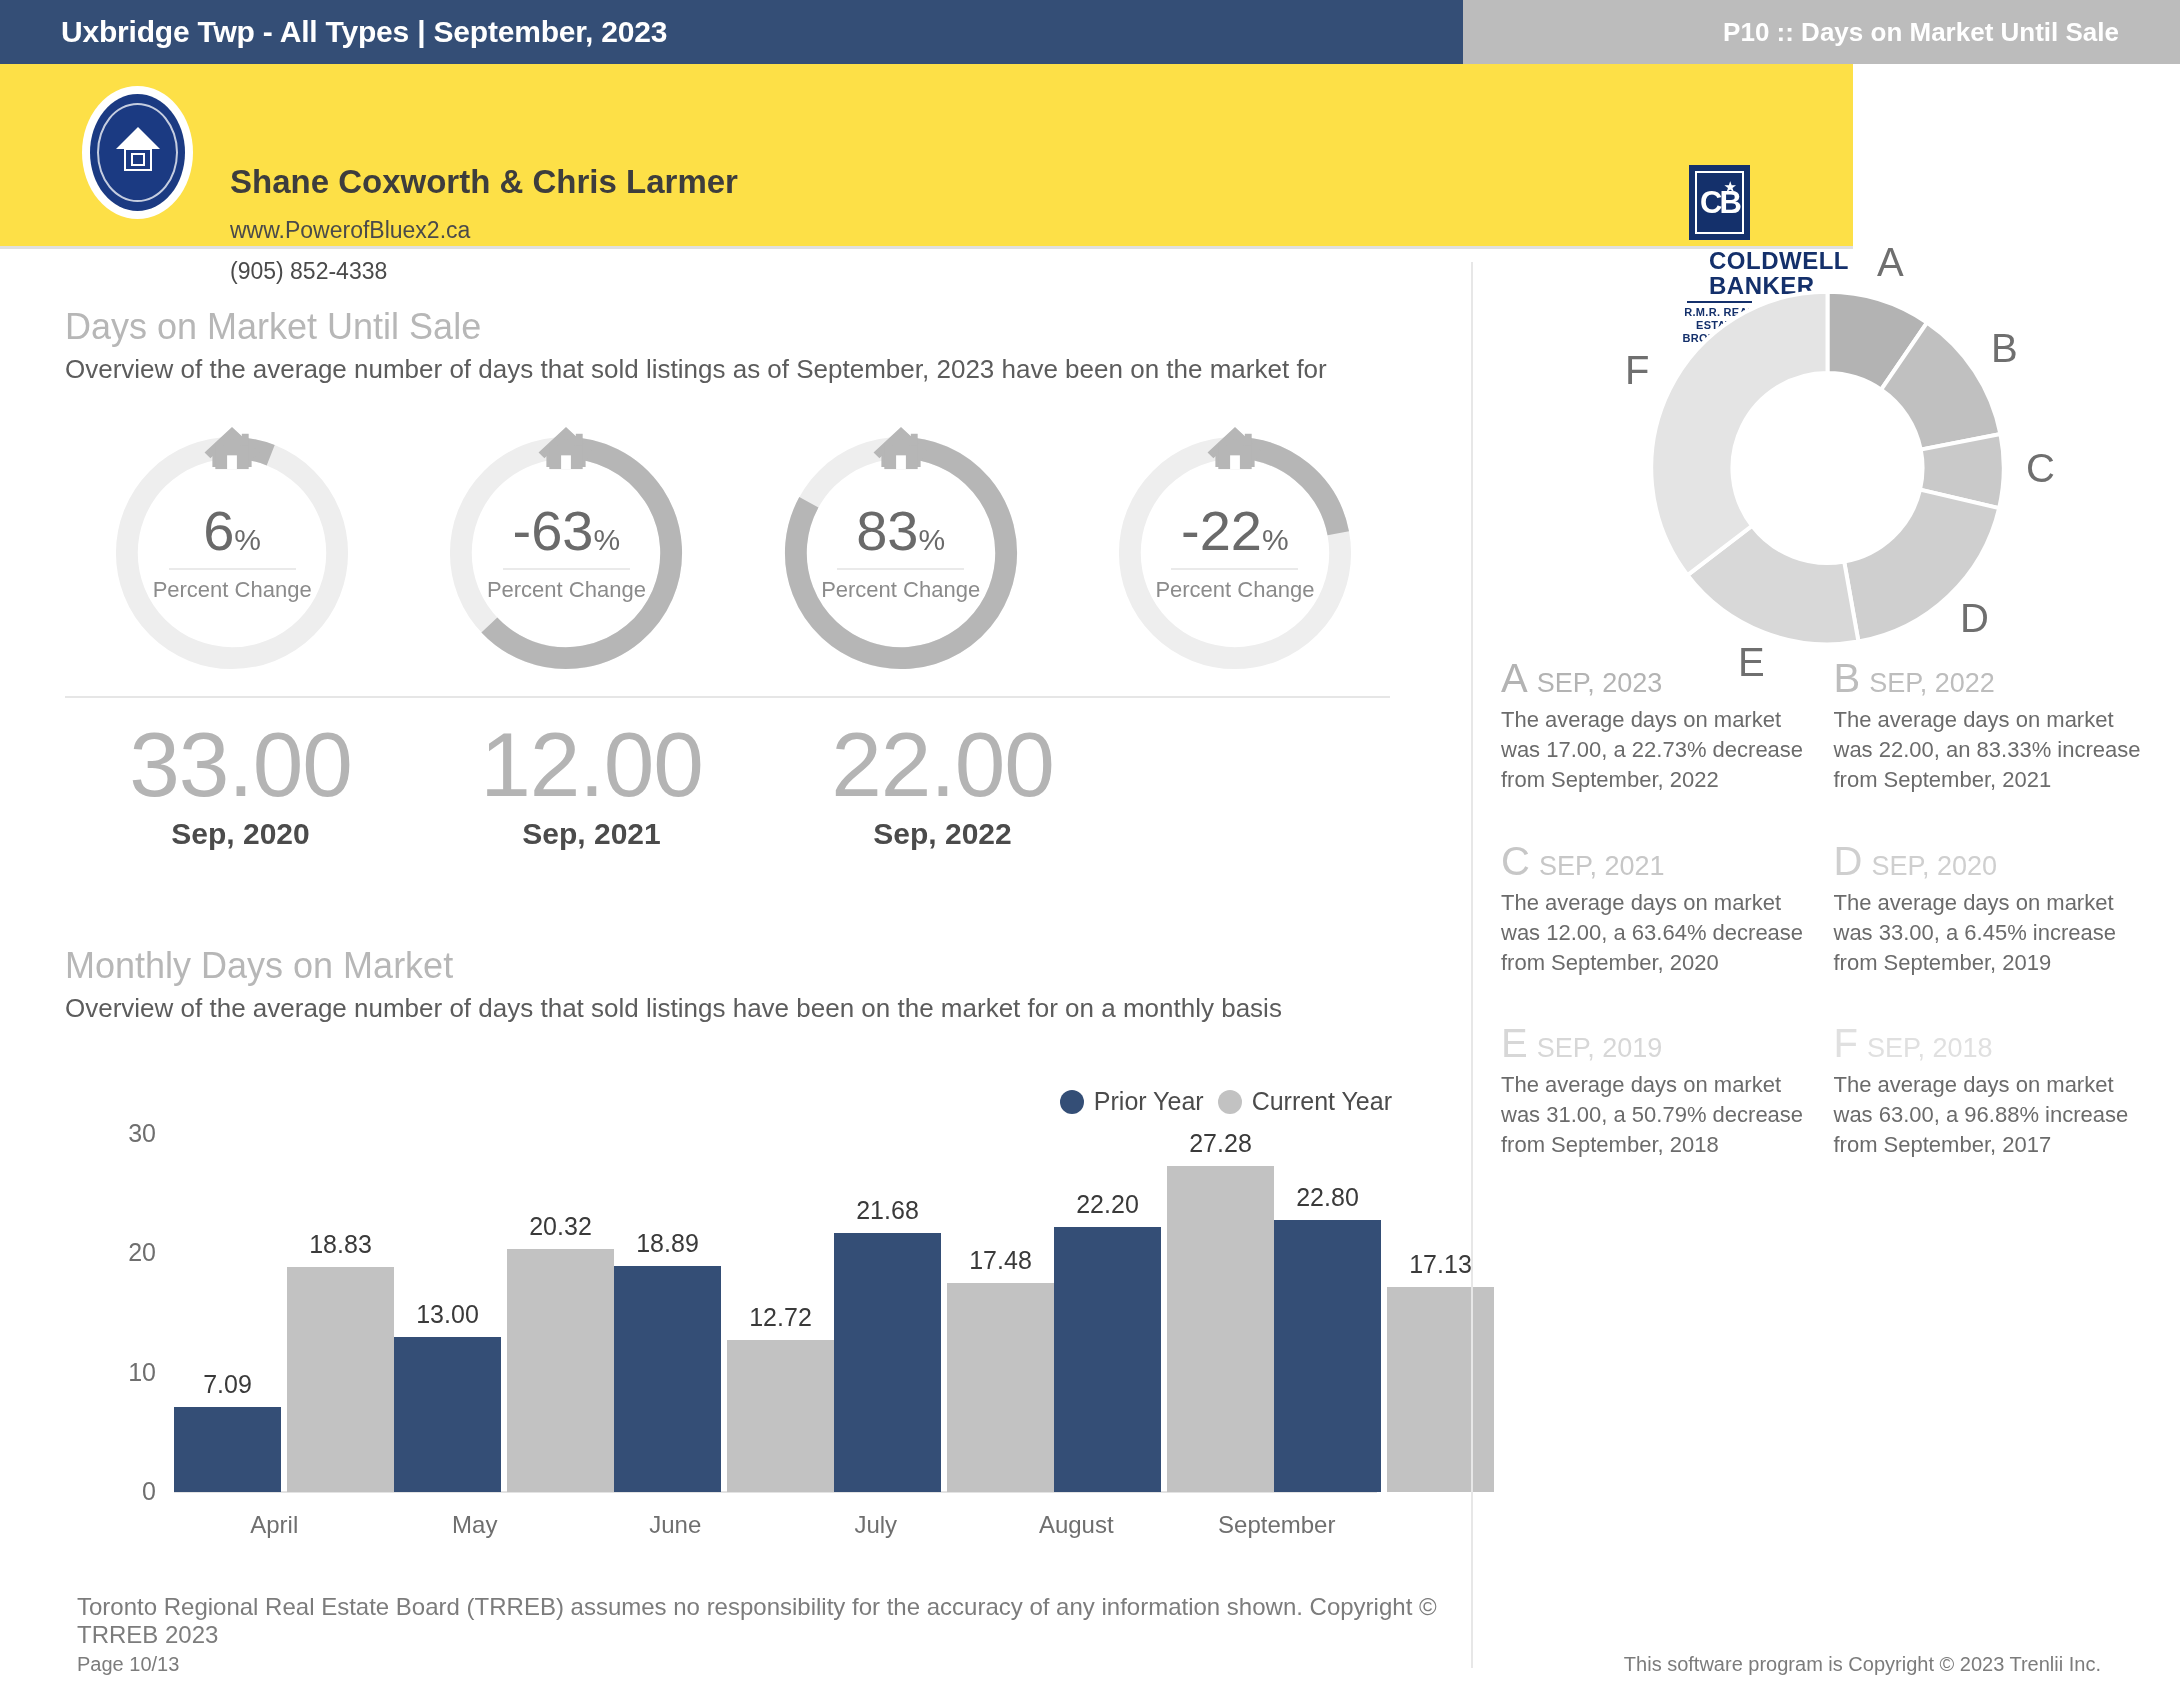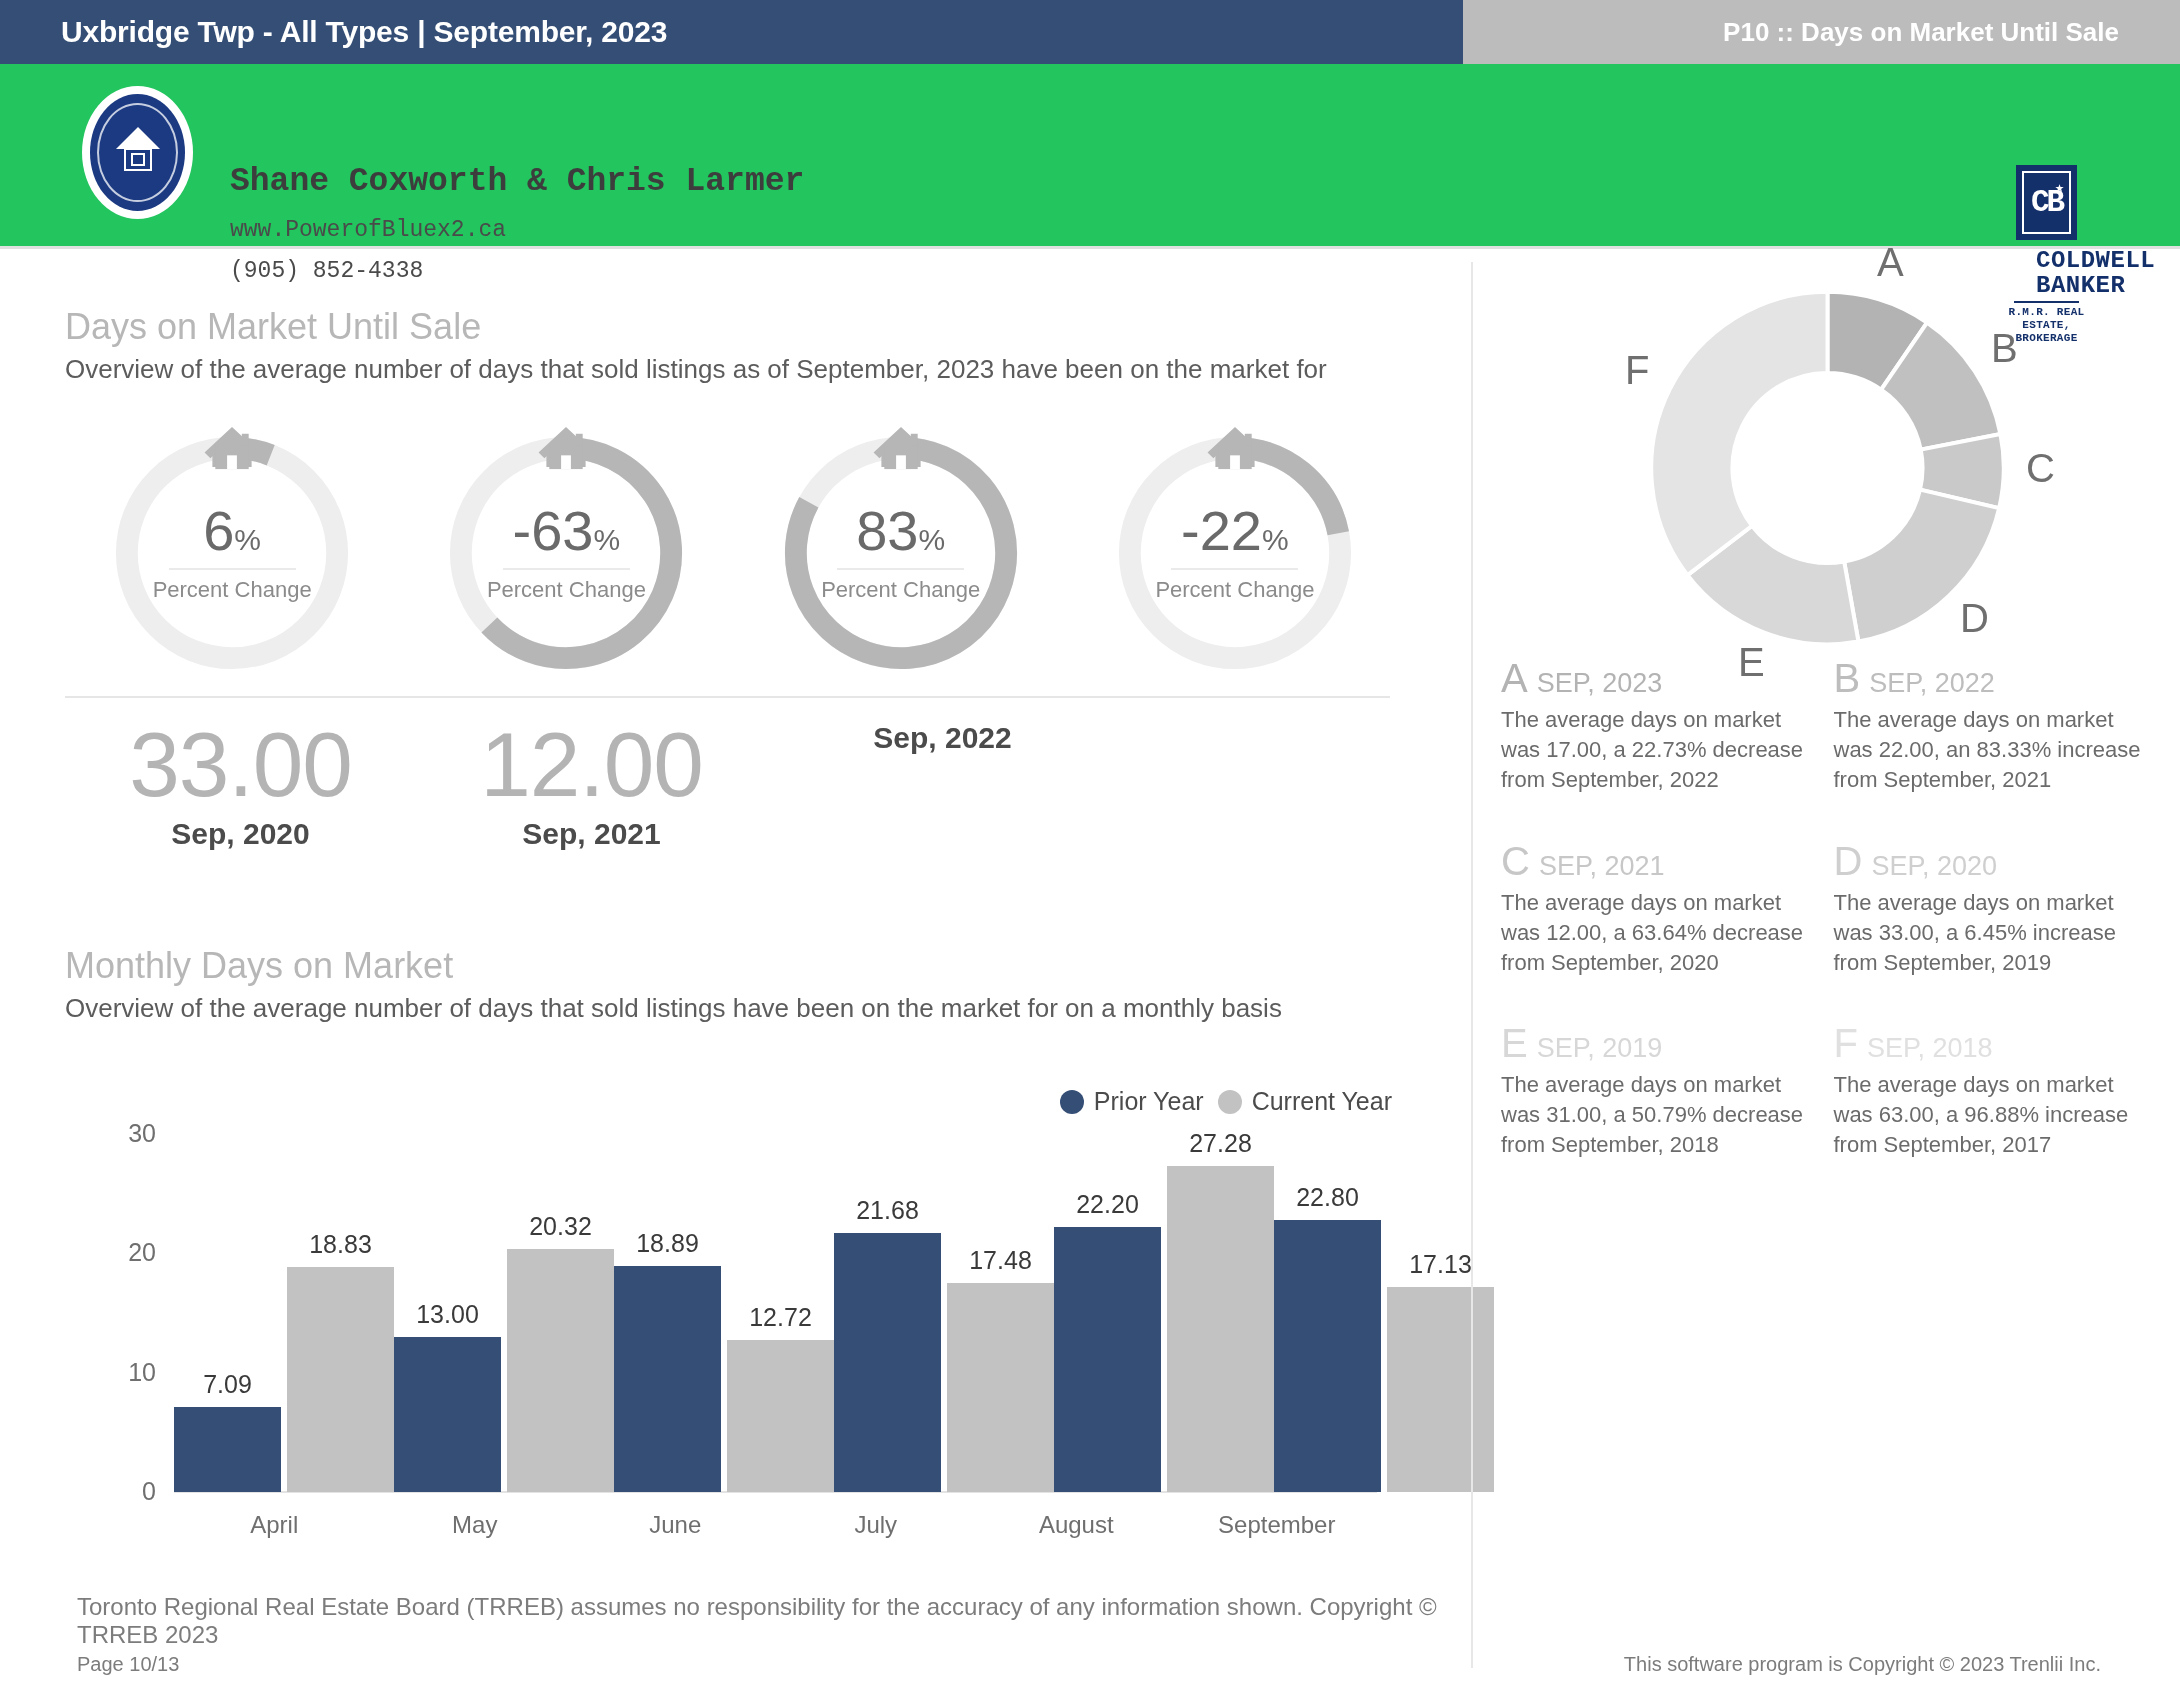--- a/index.html
+++ b/index.html
@@ -19,22 +19,22 @@
   }
   .topbar-left-title { color:#ffffff; font-size:30px; font-weight:bold; letter-spacing:-0.2px; }
   .topbar-right {
     flex:1; height:64px; background:#bcbcbc;
     display:flex; align-items:center; justify-content:flex-end; padding-right:61px;
   }
   .topbar-right-title { color:#ffffff; font-size:26px; font-weight:bold; }
 
   
   .agentbar {
-    position:absolute; top:64px; left:0; width:2180px; height:185px;
-    background:#22c55e; border-bottom:3px solid #e0e0e0;font-family:Liberation Mono, monospace;
+    position:absolute; top:64px; left:0; width:1853px; height:185px;
+    background:#fde047; border-bottom:3px solid #e0e0e0;
   }
   .agent-logo {
     position:absolute; left:82px; top:22px; width:111px; height:133px;
     background:#ffffff; border-radius:50%;
     display:flex; align-items:center; justify-content:center;
   }
   .agent-seal {
     width:95px; height:117px; border-radius:50%;
     background:#1b3a82;
     display:flex; align-items:center; justify-content:center;
@@ -290,20 +290,21 @@
       <div class="bignums" id="bignums">
           <div class="bignum-cell">
             <div class="bignum-val">33.00</div>
             <div class="bignum-lab">Sep, 2020</div>
           </div>
           <div class="bignum-cell">
             <div class="bignum-val">12.00</div>
             <div class="bignum-lab">Sep, 2021</div>
           </div>
           <div class="bignum-cell">
+            <div class="bignum-val">22.00</div>
             <div class="bignum-lab">Sep, 2022</div>
           </div>
         </div>
 
       <div class="m-head">
         <div class="sec-title">Monthly Days on Market</div>
         <div class="sec-sub">Overview of the average number of days that sold listings have been on the market for on a monthly basis</div>
       </div>
 
       <div class="legend" id="legend">

